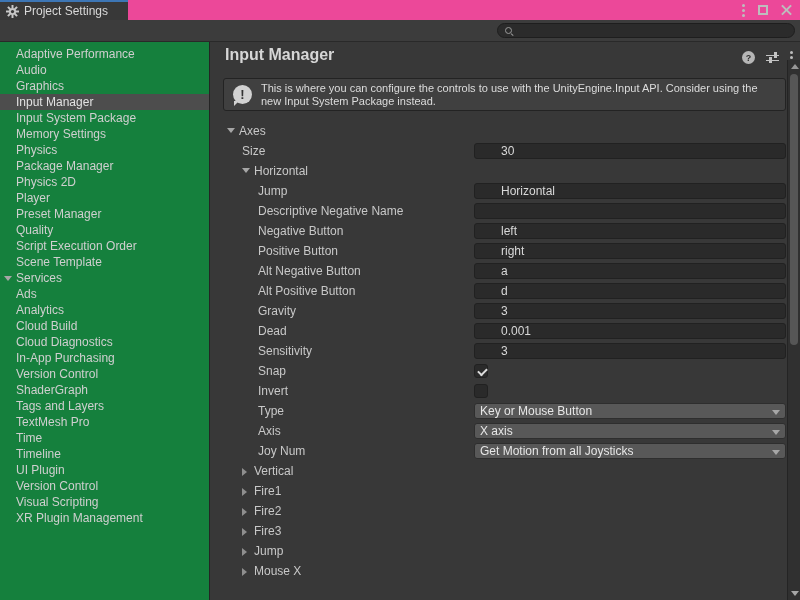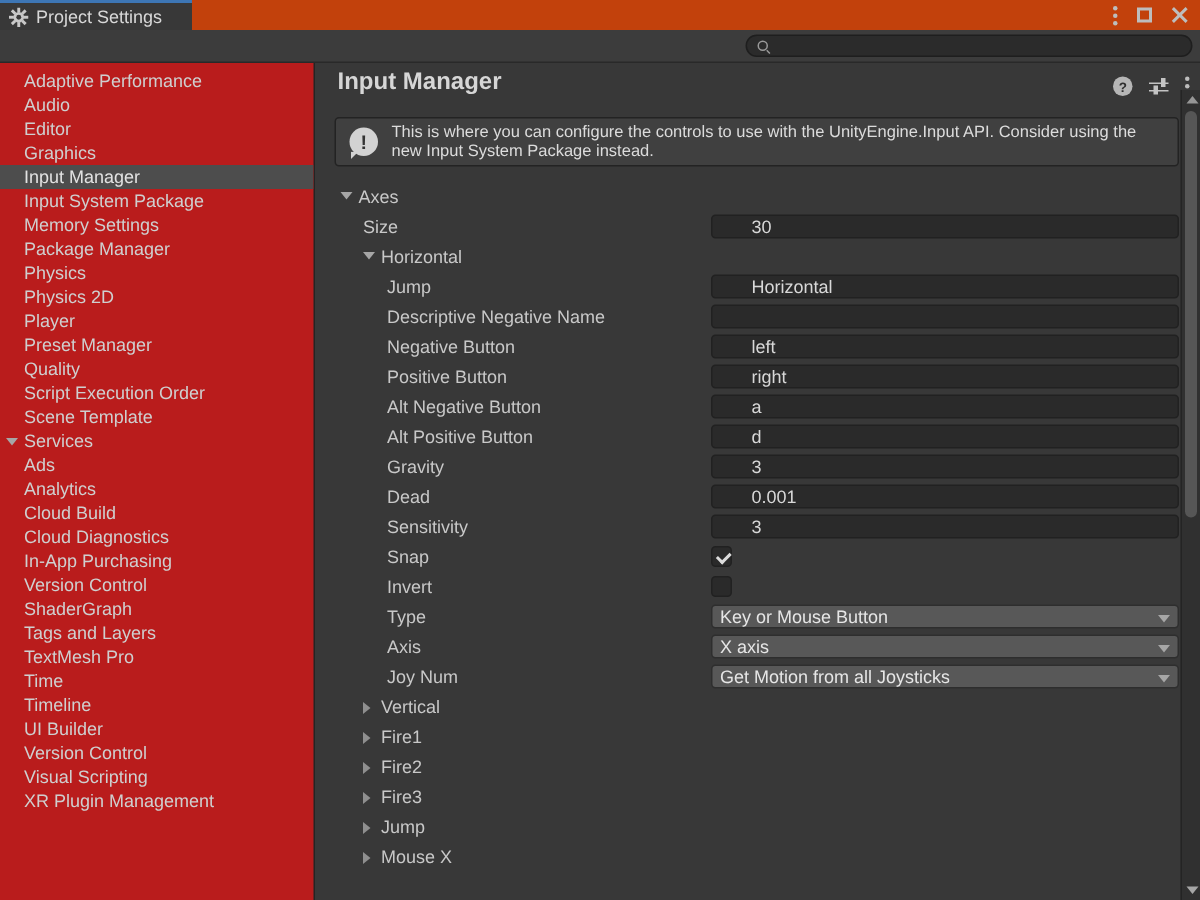--- a/index.html
+++ b/index.html
@@ -1,20 +1,20 @@
 <!DOCTYPE html>
 <html><head>
 <meta charset="utf-8">
 <style>
   * { box-sizing: border-box; margin: 0; padding: 0; }
   html,body { width:800px; height:600px; overflow:hidden; }
   body { font-family:"Liberation Sans", sans-serif; background:#383838; position:relative; }
 
   
-  .tabbar { position:absolute; top:0; left:0; right:0; height:20px; background:#c2410c; }
+  .tabbar { position:absolute; top:0; left:0; right:0; height:20px; background:#ec4899; }
   .tab { position:absolute; left:0; top:0; width:128px; height:20px; background:#383838;
          border-top:2px solid #3d76b5; display:flex; align-items:center; gap:5px; padding-left:6px; }
   .tab-label { font-size:12px; color:#d8d8d8; white-space:nowrap; }
   .window-icons { position:absolute; right:8px; top:0; height:20px; display:flex; align-items:center; gap:13px; }
 
   .kebab { width:3px; height:13px; display:inline-flex; flex-direction:column; justify-content:space-between; }
   .kebab i { width:3px; height:3px; border-radius:50%; background:#bdbdbd; }
   .maxbox { width:10px; height:10px; border:2px solid #bdbdbd; }
   .closex { position:relative; width:11px; height:11px; }
   .closex::before,.closex::after { content:''; position:absolute; left:-1px; top:4.5px; width:13px; height:2px; background:#bdbdbd; }
@@ -25,21 +25,21 @@
   .toolbar { position:absolute; top:20px; left:0; right:0; height:22px; background:#3c3c3c; border-bottom:1px solid #292929; }
   .search { position:absolute; right:5px; top:3px; width:298px; height:15px; background:#2b2b2b;
             border:1px solid #1e1e1e; border-radius:8px; display:flex; align-items:center; padding-left:6px; gap:4px; }
   .search input { flex:1; background:transparent; border:none; outline:none; color:#d8d8d8; font-size:11px; height:13px; font-family:inherit; }
   .mag { position:relative; width:10px; height:10px; flex:0 0 auto; }
   .mag::before { content:''; position:absolute; left:1px; top:1px; width:5px; height:5px; border:1.4px solid #9a9a9a; border-radius:50%; }
   .mag::after { content:''; position:absolute; left:7px; top:7px; width:3px; height:1.4px; background:#9a9a9a; transform:rotate(45deg); transform-origin:left center; }
 
   
   .content { position:absolute; top:42px; left:0; right:0; bottom:0; }
-  .sidebar { position:absolute; left:0; top:0; bottom:0; width:210px; background:#b91c1c;
+  .sidebar { position:absolute; left:0; top:0; bottom:0; width:210px; background:#15803d;
              border-right:1px solid #242424; padding-top:4px; overflow:hidden; }
   .side-item { height:16px; line-height:16px; font-size:12px; color:#cfcfcf; padding-left:16px;
                position:relative; white-space:nowrap; }
   .side-item.selected { background:#4d4d4d; color:#e2e2e2; }
   .side-item.indent-1 { padding-left:16px; }
   .side-item .fold { display:none; position:absolute; left:4px; top:6px; }
   .side-item.has-foldout .fold { display:block; }
 
   
   .main { position:absolute; left:211px; top:0; right:0; bottom:0; background:#383838; }
@@ -155,45 +155,41 @@
     <div class="side-item indent-0">
         
         <span>Adaptive Performance</span>
       </div>
       <div class="side-item indent-0">
         
         <span>Audio</span>
       </div>
       <div class="side-item indent-0">
         
-        <span>Editor</span>
-      </div>
-      <div class="side-item indent-0">
-        
         <span>Graphics</span>
       </div>
       <div class="side-item indent-0 selected">
         
         <span>Input Manager</span>
       </div>
       <div class="side-item indent-0">
         
         <span>Input System Package</span>
       </div>
       <div class="side-item indent-0">
         
         <span>Memory Settings</span>
       </div>
       <div class="side-item indent-0">
         
+        <span>Physics</span>
+      </div>
+      <div class="side-item indent-0">
+        
         <span>Package Manager</span>
-      </div>
-      <div class="side-item indent-0">
-        
-        <span>Physics</span>
       </div>
       <div class="side-item indent-0">
         
         <span>Physics 2D</span>
       </div>
       <div class="side-item indent-0">
         
         <span>Player</span>
       </div>
       <div class="side-item indent-0">
@@ -255,21 +251,21 @@
       <div class="side-item indent-0">
         
         <span>Time</span>
       </div>
       <div class="side-item indent-0">
         
         <span>Timeline</span>
       </div>
       <div class="side-item indent-0">
         
-        <span>UI Builder</span>
+        <span>UI Plugin</span>
       </div>
       <div class="side-item indent-0">
         
         <span>Version Control</span>
       </div>
       <div class="side-item indent-0">
         
         <span>Visual Scripting</span>
       </div>
       <div class="side-item indent-0">

